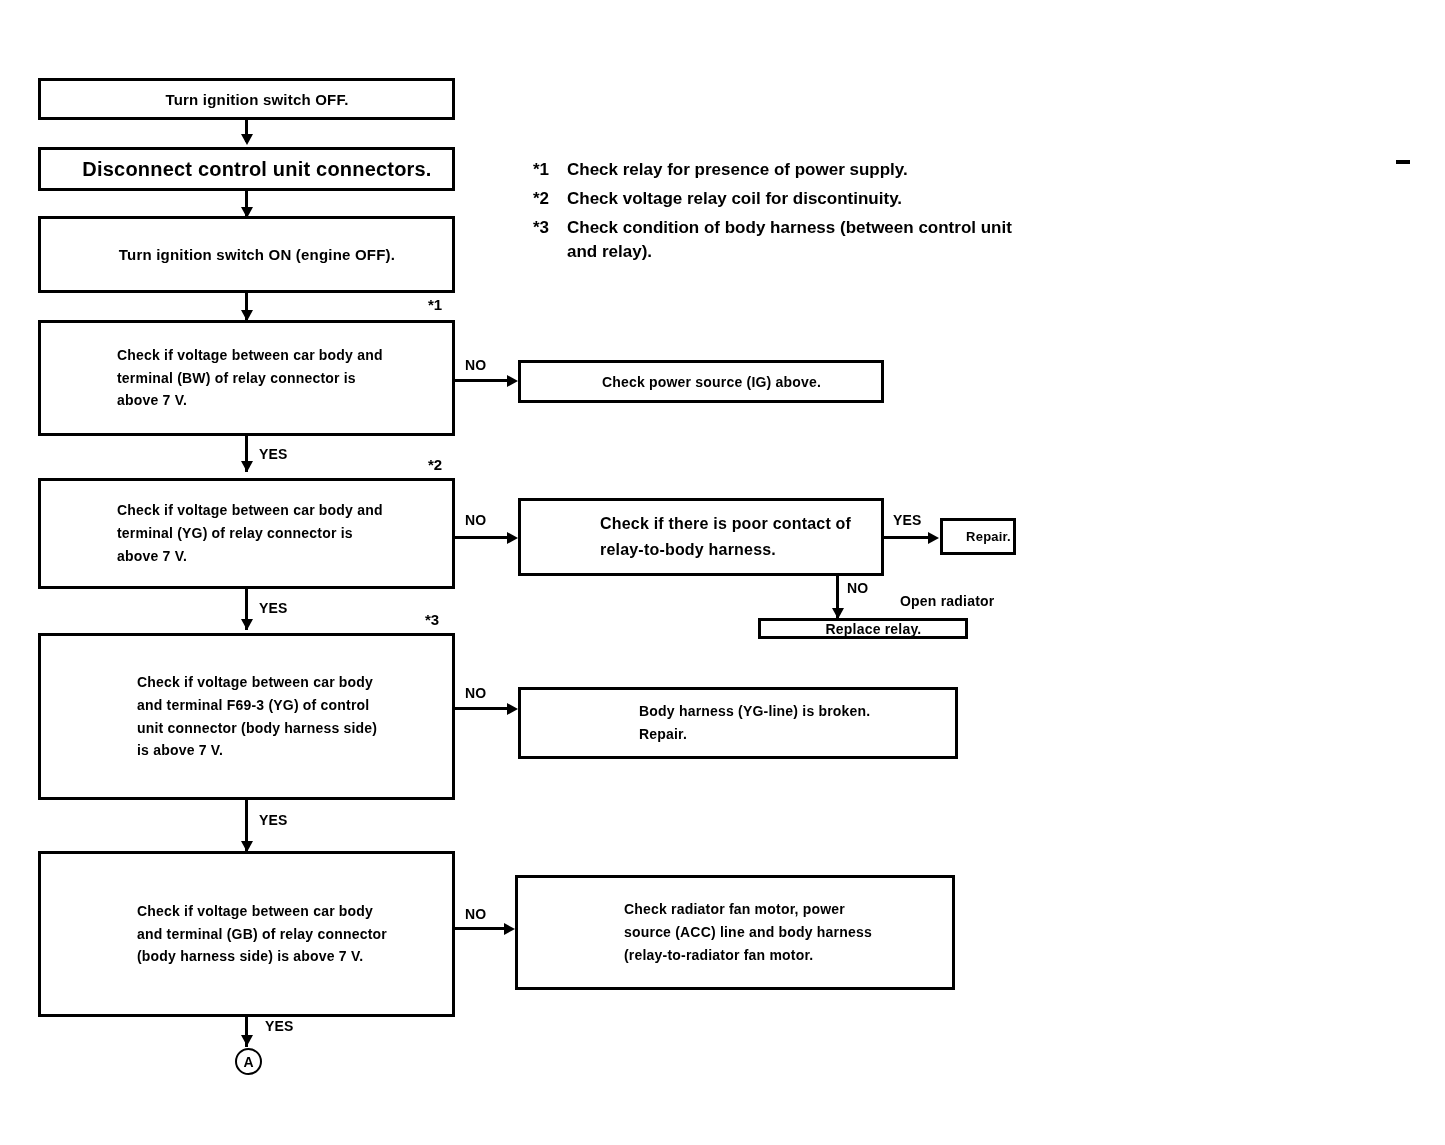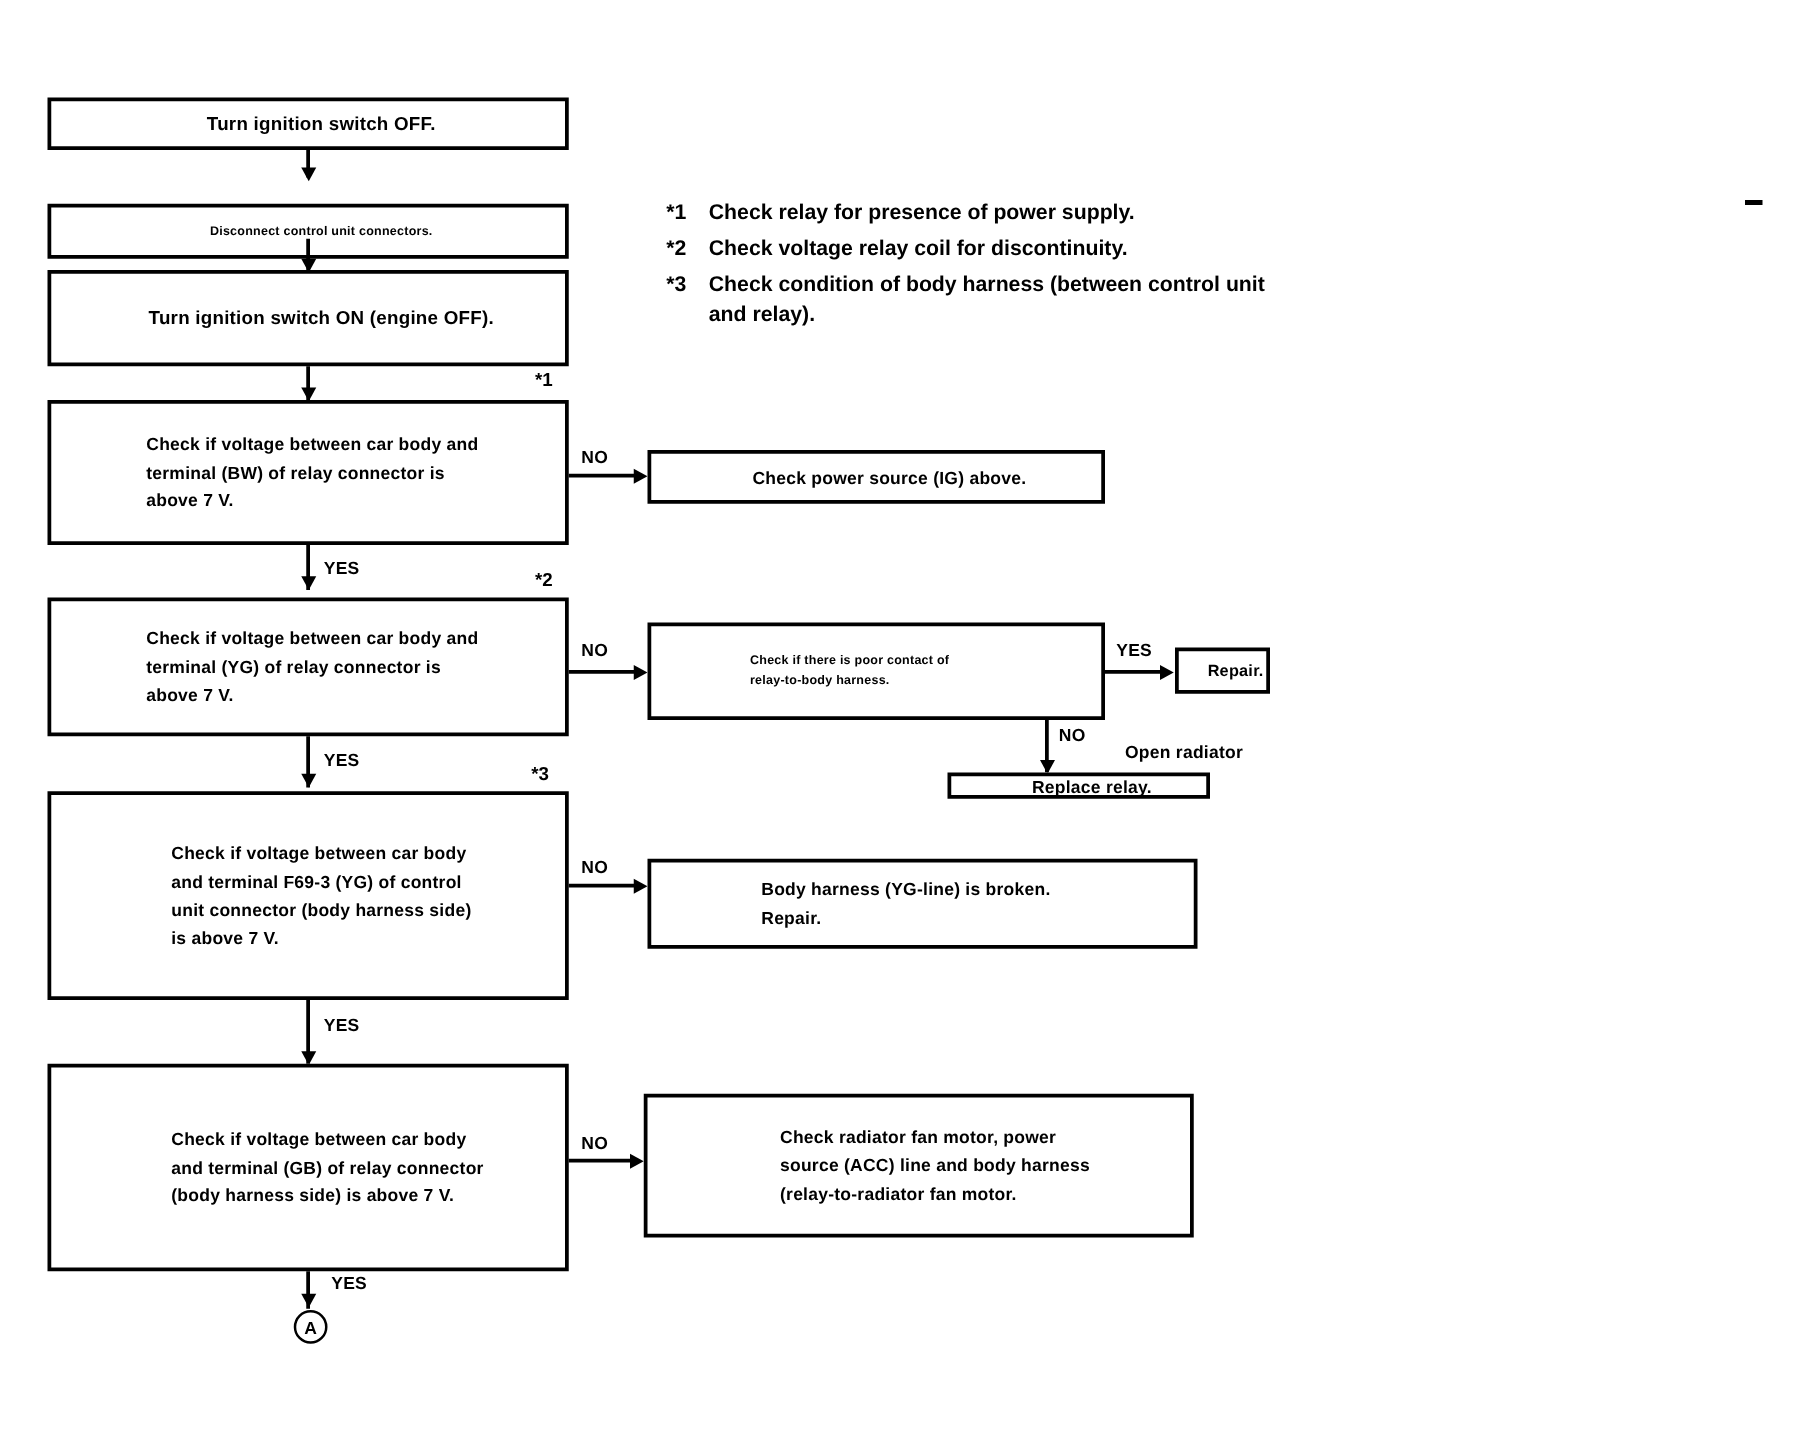--- a/index.html
+++ b/index.html
@@ -160,21 +160,21 @@
 
   <div class="artifact" style="left:1396px; top:160px; width:14px; height:4px;"></div>
 
   <div class="fbox center" style="left:38px; top:78px; width:417px; height:42px; font-size:15px;">
     <span class="txt">Turn ignition switch OFF.</span>
   </div>
 
   <div class="vline" style="left:245px; top:120px; height:22px;"></div>
   <div class="arr-down" style="left:241px; top:134px;"></div>
 
-  <div class="fbox center" style="left:38px; top:147px; width:417px; height:44px; font-size:10px;margin-top:16px;">
+  <div class="fbox center" style="left:38px; top:147px; width:417px; height:44px; font-size:20px;">
     <span class="txt">Disconnect control unit connectors.</span>
   </div>
 
   <div class="vline" style="left:245px; top:191px; height:26px;"></div>
   <div class="arr-down" style="left:241px; top:207px;"></div>
 
   <div class="fbox center" style="left:38px; top:216px; width:417px; height:77px; font-size:15px;">
     <span class="txt">Turn ignition switch ON (engine OFF).</span>
   </div>
 
@@ -206,21 +206,21 @@
   <div class="fbox leftblock" style="left:38px; top:478px; width:417px; height:111px; font-size:14px; line-height:1.62; padding-left:76px;">
     <span class="txt">Check if voltage between car body and
 terminal (YG) of relay connector is
 above 7 V.</span>
   </div>
 
   <div class="hline" style="left:455px; top:536px; width:58px;"></div>
   <div class="arr-right" style="left:507px; top:532px;"></div>
   <div class="lbl" style="left:465px; top:512px; font-size:14px;">NO</div>
 
-  <div class="fbox leftblock" style="left:518px; top:498px; width:366px; height:78px; font-size:10px; line-height:1.62; padding-left:79px;">
+  <div class="fbox leftblock" style="left:518px; top:498px; width:366px; height:78px; font-size:16px; line-height:1.62; padding-left:79px;">
     <span class="txt">Check if there is poor contact of
 relay-to-body harness.</span>
   </div>
 
   <div class="hline" style="left:884px; top:536px; width:50px;"></div>
   <div class="arr-right" style="left:928px; top:532px;"></div>
   <div class="lbl" style="left:893px; top:512px; font-size:14px;">YES</div>
 
   <div class="fbox center" style="left:940px; top:518px; width:76px; height:37px; font-size:13px;">
     <span class="txt">Repair.</span>
@@ -245,21 +245,21 @@
     <span class="txt">Check if voltage between car body
 and terminal F69-3 (YG) of control
 unit connector (body harness side)
 is above 7 V.</span>
   </div>
 
   <div class="hline" style="left:455px; top:707px; width:58px;"></div>
   <div class="arr-right" style="left:507px; top:703px;"></div>
   <div class="lbl" style="left:465px; top:685px; font-size:14px;">NO</div>
 
-  <div class="fbox leftblock" style="left:518px; top:687px; width:440px; height:72px; font-size:14px; line-height:1.62; padding-left:88px;">
+  <div class="fbox leftblock" style="left:518px; top:687px; width:440px; height:72px; font-size:14px; line-height:1.62; padding-left:118px;">
     <span class="txt">Body harness (YG-line) is broken.
 Repair.</span>
   </div>
 
   <div class="vline" style="left:245px; top:800px; height:52px;"></div>
   <div class="arr-down" style="left:241px; top:841px;"></div>
   <div class="lbl" style="left:259px; top:812px; font-size:14px;">YES</div>
 
   <div class="fbox leftblock" style="left:38px; top:851px; width:417px; height:166px; font-size:14px; line-height:1.62; padding-left:96px;">
     <span class="txt">Check if voltage between car body

